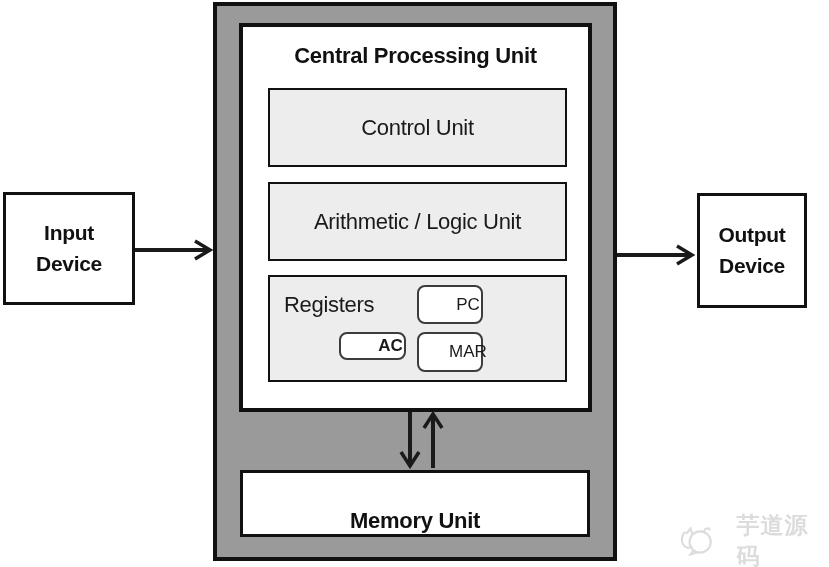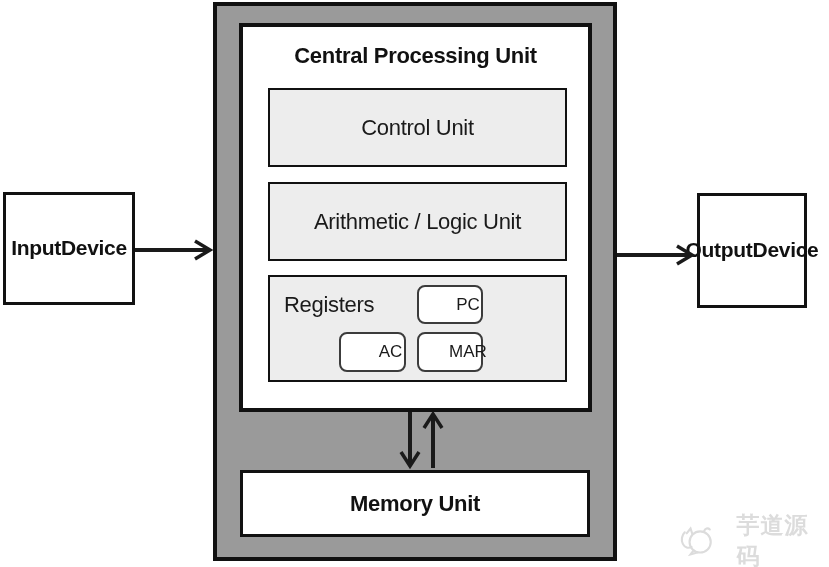--- a/index.html
+++ b/index.html
@@ -77,42 +77,43 @@
     border-radius: 8px;
     display: flex;
     align-items: center;
     justify-content: center;
     font-size: 17px;
     color: #1a1a1a;
     padding-left: 36px;
   }
   .pill-pc  { left: 147px; top: 8px;  width: 66px; height: 39px; }
   .pill-cir { left: 222px; top: 8px;  width: 67px; height: 39px; }
-  .pill-ac  { left: 69px;  top: 55px; width: 67px; height: 40px; }
+  .pill-ac  { left: 69px;  top: 55px; width: 67px; height: 28px; font-weight: bold; }
   .pill-mar { left: 147px; top: 55px; width: 66px; height: 40px; }
   .pill-mdr { left: 222px; top: 55px; width: 67px; height: 40px; }
 
   .memory-box {
     left: 240px; top: 470px;
     width: 350px; height: 67px;
     background: #ffffff;
     border: 3px solid #111111;
     display: flex;
-    align-items: center;
+    align-items: flex-end;
     justify-content: center;
     font-size: 22px;
     font-weight: bold;
     color: #111111;
     letter-spacing: -0.3px;
   }
 
   .device-box {
     background: #ffffff;
     border: 3px solid #111111;
     display: flex;
+    flex-direction: column;
     align-items: center;
     justify-content: center;
     font-size: 21px;
     font-weight: bold;
     line-height: 1.45;
     color: #111111;
     letter-spacing: -0.3px;
     text-align: center;
   }
   .input-box  { left: 3px;   top: 192px; width: 132px; height: 113px; }

